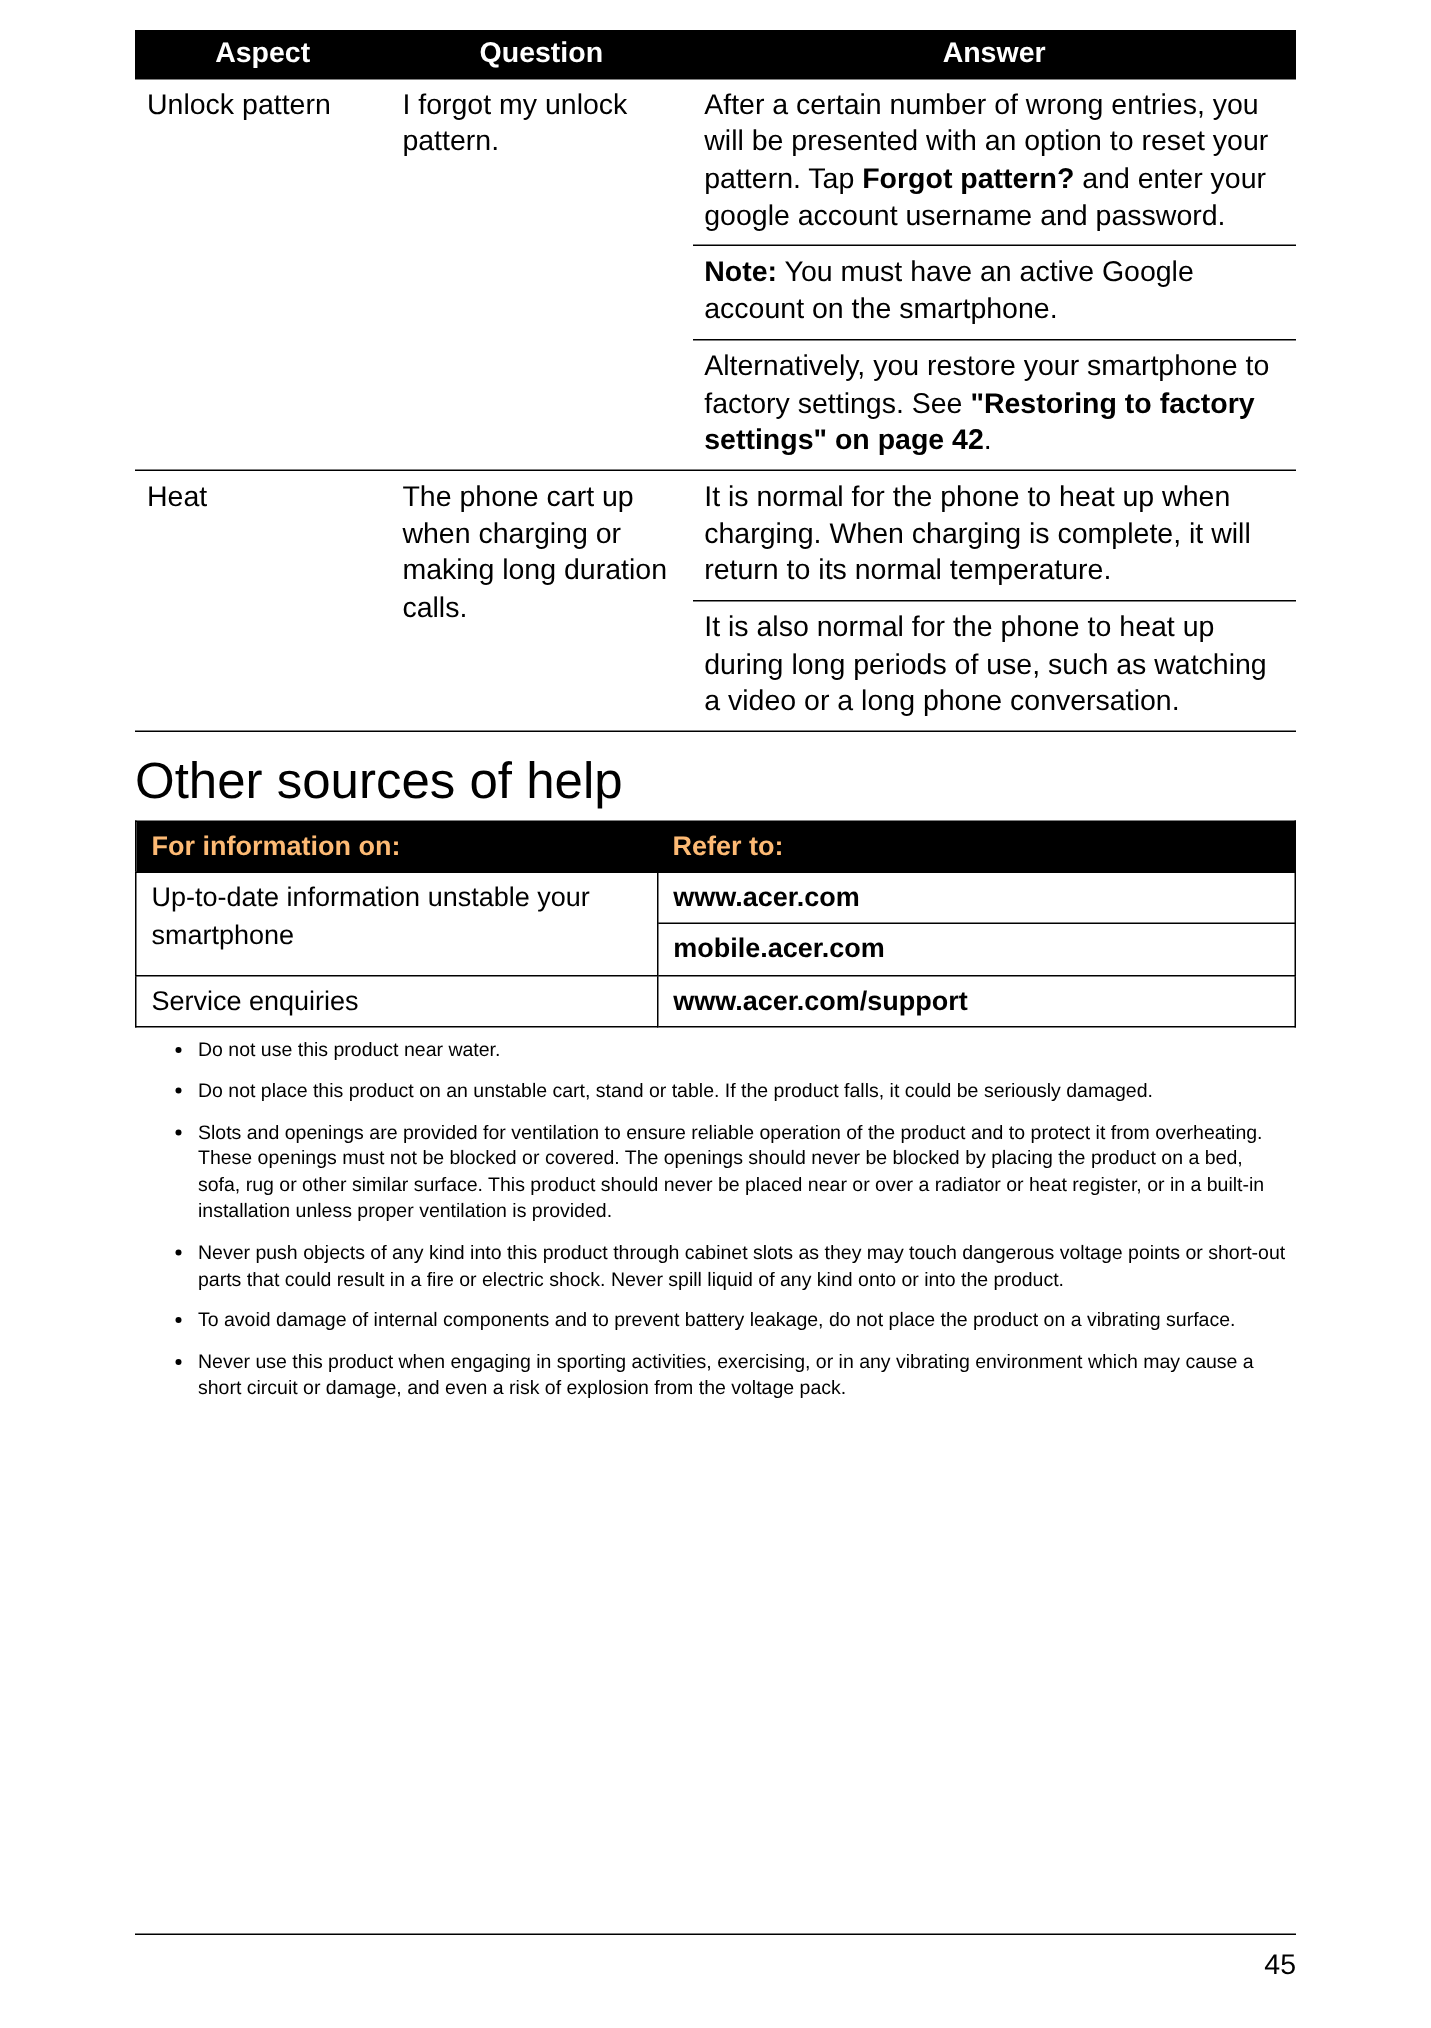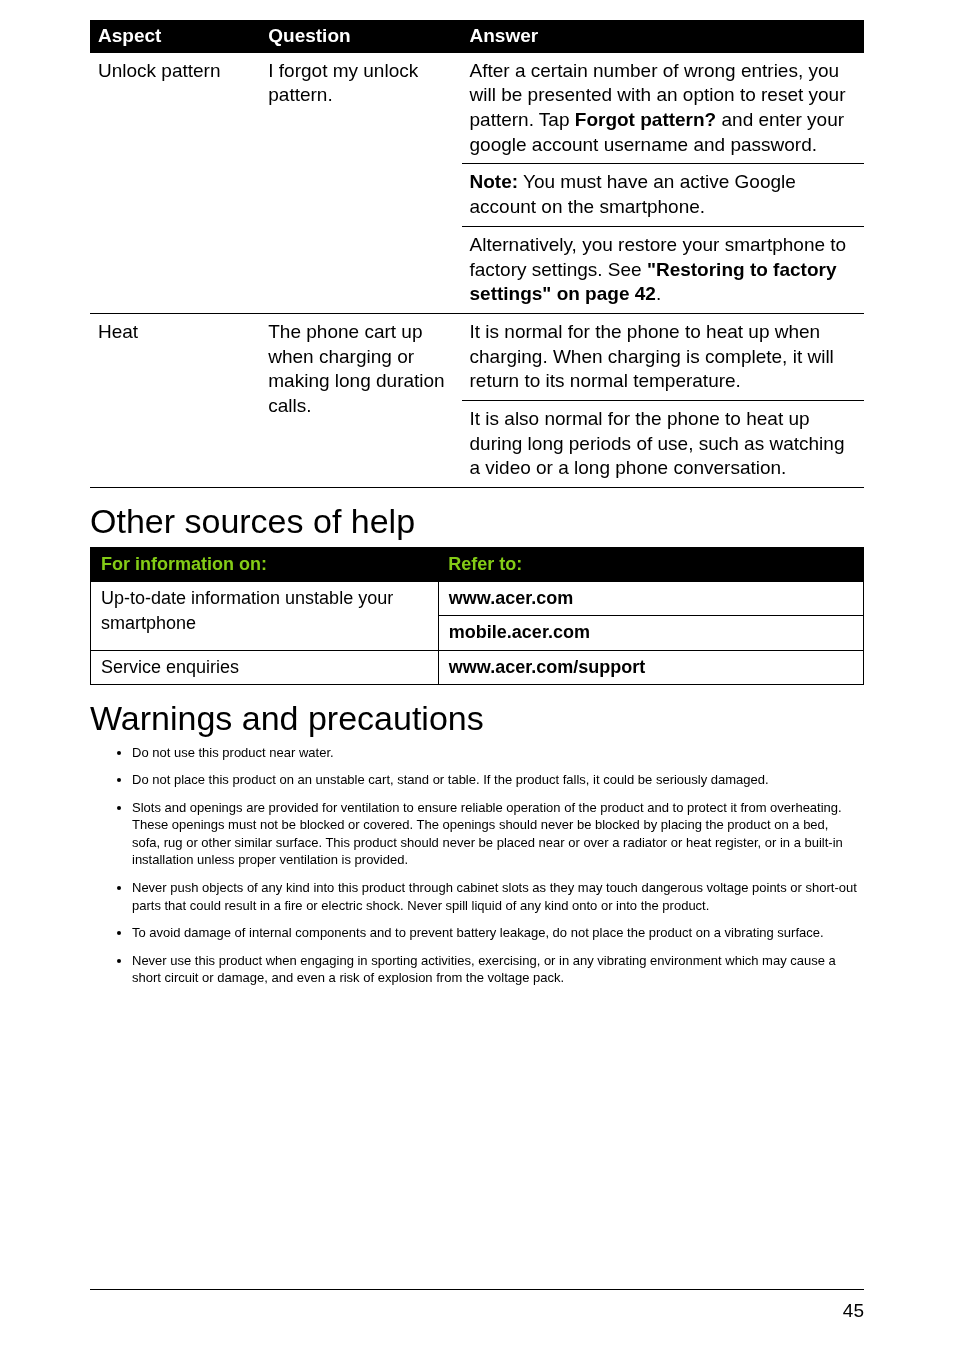--- a/index.html
+++ b/index.html
@@ -18,21 +18,21 @@
   }
   table.faq {
     width: 100%;
     border-collapse: collapse;
     font-size: 19px;
     line-height: 1.3;
   }
   table.faq thead th {
     background: #000;
     color: #fff;
-    text-align: left;
+    text-align: center;
     font-weight: bold;
     padding: 4px 8px;
     font-size: 19px;
   }
   table.faq td {
     vertical-align: top;
     padding: 6px 8px;
     border-bottom: 1px solid #000;
   }
   table.faq .col-aspect { width: 22%; }
@@ -48,21 +48,21 @@
 
   table.sources {
     width: 100%;
     border-collapse: collapse;
     font-size: 18px;
     line-height: 1.4;
     border: 1px solid #000;
   }
   table.sources thead th {
     background: #000;
-    color: #84cc16;
+    color: #fdba74;
     text-align: left;
     font-weight: bold;
     padding: 4px 10px;
     font-size: 18px;
   }
   table.sources td {
     padding: 4px 10px;
     border: 1px solid #000;
     vertical-align: top;
   }
@@ -155,21 +155,20 @@
       <tr>
         <td class="b">mobile.acer.com</td>
       </tr>
       <tr>
         <td>Service enquiries</td>
         <td class="b">www.acer.com/support</td>
       </tr>
     </tbody>
   </table>
 
-  <h2 class="section">Warnings and precautions</h2>
 
   <ul class="warnings">
     <li>Do not use this product near water.</li>
     <li>Do not place this product on an unstable cart, stand or table. If the product falls, it could be seriously damaged.</li>
     <li>Slots and openings are provided for ventilation to ensure reliable operation of the product and to protect it from overheating. These openings must not be blocked or covered. The openings should never be blocked by placing the product on a bed, sofa, rug or other similar surface. This product should never be placed near or over a radiator or heat register, or in a built-in installation unless proper ventilation is provided.</li>
     <li>Never push objects of any kind into this product through cabinet slots as they may touch dangerous voltage points or short-out parts that could result in a fire or electric shock. Never spill liquid of any kind onto or into the product.</li>
     <li>To avoid damage of internal components and to prevent battery leakage, do not place the product on a vibrating surface.</li>
     <li>Never use this product when engaging in sporting activities, exercising, or in any vibrating environment which may cause a short circuit or damage, and even a risk of explosion from the voltage pack.</li>
   </ul>
 

